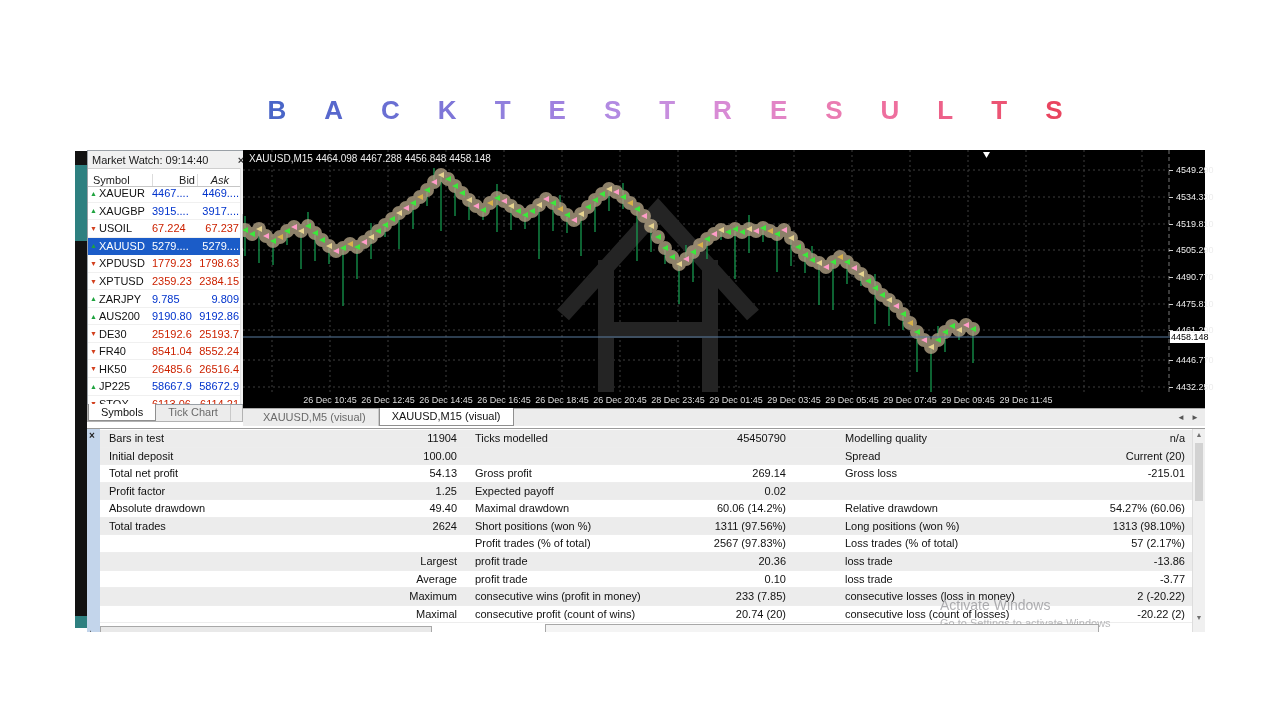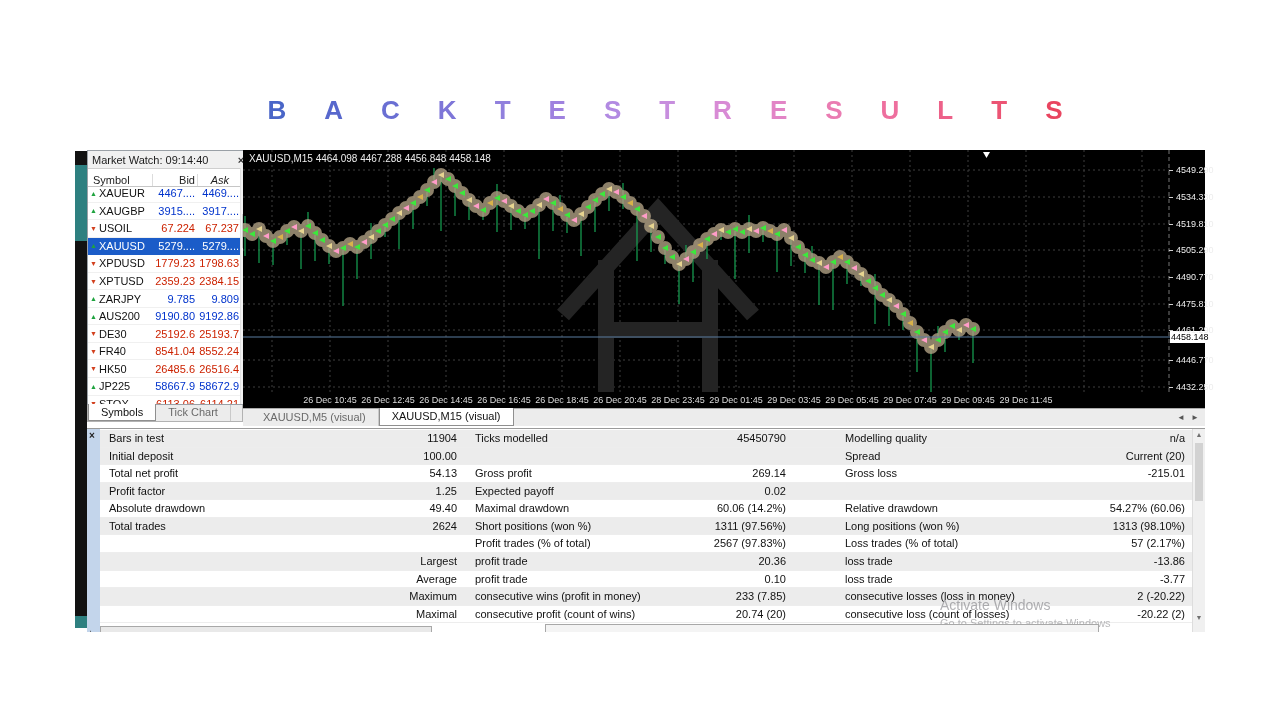--- a/index.html
+++ b/index.html
@@ -29,21 +29,21 @@
   .mwh-sym{flex:1;padding-left:5px;}
   .mwh-bid{width:45px;text-align:right;border-left:1px solid #dcdcdc;padding-right:2px;box-sizing:border-box;}
   .mwh-ask{width:44px;text-align:right;border-left:1px solid #dcdcdc;padding-right:12px;box-sizing:border-box;font-style:italic;}
   .mw-rows{position:absolute;top:34px;left:0;right:0;bottom:0;overflow:hidden;}
   .mw-row{height:16.55px;display:flex;align-items:center;padding-right:10px;border-bottom:1px solid #f0f0f0;}
   .mw-row.sel{background:#1b5cc8;border-bottom-color:#1b5cc8;}
   .mw-row.sel .sym,.mw-row.sel .bid,.mw-row.sel .ask{color:#fff !important;}
   .arr{width:11px;text-align:center;font-size:7px;line-height:1;}
   .arr.up{color:#1fa33f;} .arr.down{color:#d2401e;}
   .sym{flex:1;min-width:0;white-space:nowrap;overflow:hidden;color:#111;}
-  .bid{width:45px;text-align:right;padding-right:2px;box-sizing:border-box;white-space:nowrap;}
+  .bid{width:45px;text-align:left;padding-right:2px;box-sizing:border-box;white-space:nowrap;}
   .ask{width:44px;text-align:right;padding-right:2px;box-sizing:border-box;white-space:nowrap;}
   .val-up{color:#0033cc;} .val-down{color:#cc2200;}
   .mw-scroll{position:absolute;right:0;top:17px;bottom:0;width:10px;background:#f2f2f2;
              border-left:1px solid #e2e2e2;font-size:6px;color:#707070;}
   .scr-up{position:absolute;top:1px;left:0;width:10px;text-align:center;}
   .scr-dn{position:absolute;bottom:1px;left:0;width:10px;text-align:center;}
   .scr-thumb{position:absolute;top:46px;left:1px;width:8px;height:34px;background:#cdcdcd;}
 
   .mw-tabs{position:absolute;left:87px;top:405px;width:156px;height:17px;background:#ececec;
            border:1px solid #b2b2b2;border-top:none;box-sizing:border-box;display:flex;font-size:11px;}

